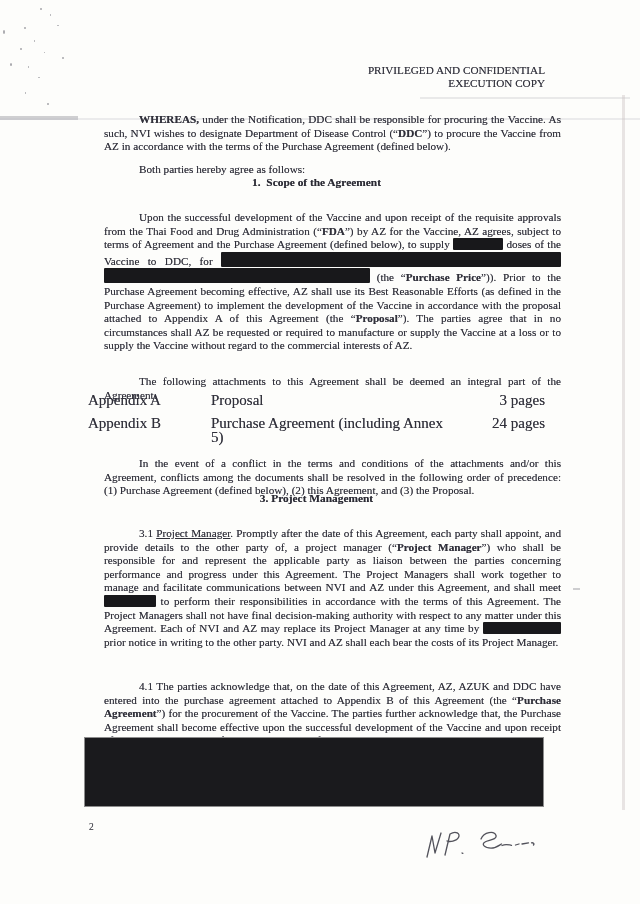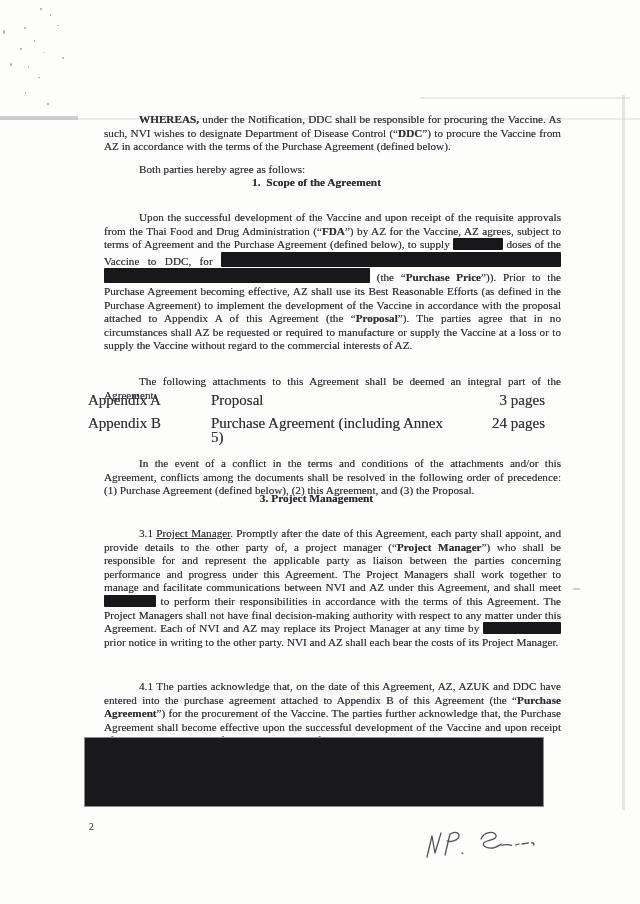--- a/index.html
+++ b/index.html
@@ -58,20 +58,24 @@
   <div class="speck" style="left:28px;top:66px;width:1px;height:2px"></div>
   <div class="speck" style="left:38px;top:77px;width:2px;height:1px"></div>
   <div class="speck" style="left:25px;top:92px;width:1px;height:2px"></div>
   <div class="speck" style="left:47px;top:103px;width:2px;height:2px"></div>
   <div class="streak" style="left:420px;top:97px;width:210px;height:2px;background:rgba(195,195,200,.35)"></div>
   <div class="streak" style="left:0;top:116px;width:78px;height:4px;background:rgba(150,150,158,.45)"></div>
   <div class="streak" style="left:0;top:118px;width:640px;height:2px;background:rgba(190,190,196,.28)"></div>
   <div class="streak" style="left:622px;top:95px;width:3px;height:715px;background:rgba(206,197,197,.45)"></div>
   <div class="streak" style="left:573px;top:588px;width:7px;height:2px;background:rgba(160,160,166,.5)"></div>
 
+  <div class="abs hdr txt" style="left:245px;">
+    <div>PRIVILEGED AND CONFIDENTIAL</div>
+    <div>EXECUTION COPY</div>
+  </div>
 
   <p class="body abs col indent txt" style="top:97px"><span style="font-weight: bold;">WHEREAS,</span><span> under the Notification, DDC shall be responsible for procuring the Vaccine. As such, NVI wishes to designate Department of Disease Control (“</span><span style="font-weight: bold;">DDC</span><span>”) to procure the Vaccine from AZ in accordance with the terms of the Purchase Agreement (defined below).</span></p>
 
   <p class="body abs col indent txt" style="top:147px">Both parties hereby agree as follows:</p>
 
   <h2 class="heading abs col txt" style="top:175px">1.  Scope of the Agreement</h2>
   <p class="body abs col indent txt" style="top:195px"><span>Upon the successful development of the Vaccine and upon receipt of the requisite approvals from the Thai Food and Drug Administration (“</span><span style="font-weight: bold;">FDA</span><span>”) by AZ for the Vaccine, AZ agrees, subject to terms of Agreement and the Purchase Agreement (defined below), to supply </span><span class="redact" style="width: 50px;"></span><span> doses of the Vaccine to DDC, for </span><span class="redact" style="width: 340px; height: 15px;"></span><span class="redact" style="width: 266px; height: 15px;"></span><span> (the “</span><span style="font-weight: bold;">Purchase Price</span><span>”)). Prior to the Purchase Agreement becoming effective, AZ shall use its Best Reasonable Efforts (as defined in the Purchase Agreement) to implement the development of the Vaccine in accordance with the proposal attached to Appendix A of this Agreement (the “</span><span style="font-weight: bold;">Proposal</span><span>”). The parties agree that in no circumstances shall AZ be requested or required to manufacture or supply the Vaccine at a loss or to supply the Vaccine without regard to the commercial interests of AZ.</span></p>
 
   <p class="body abs col indent txt" style="top:359px">The following attachments to this Agreement shall be deemed an integral part of the Agreement:</p>
 

